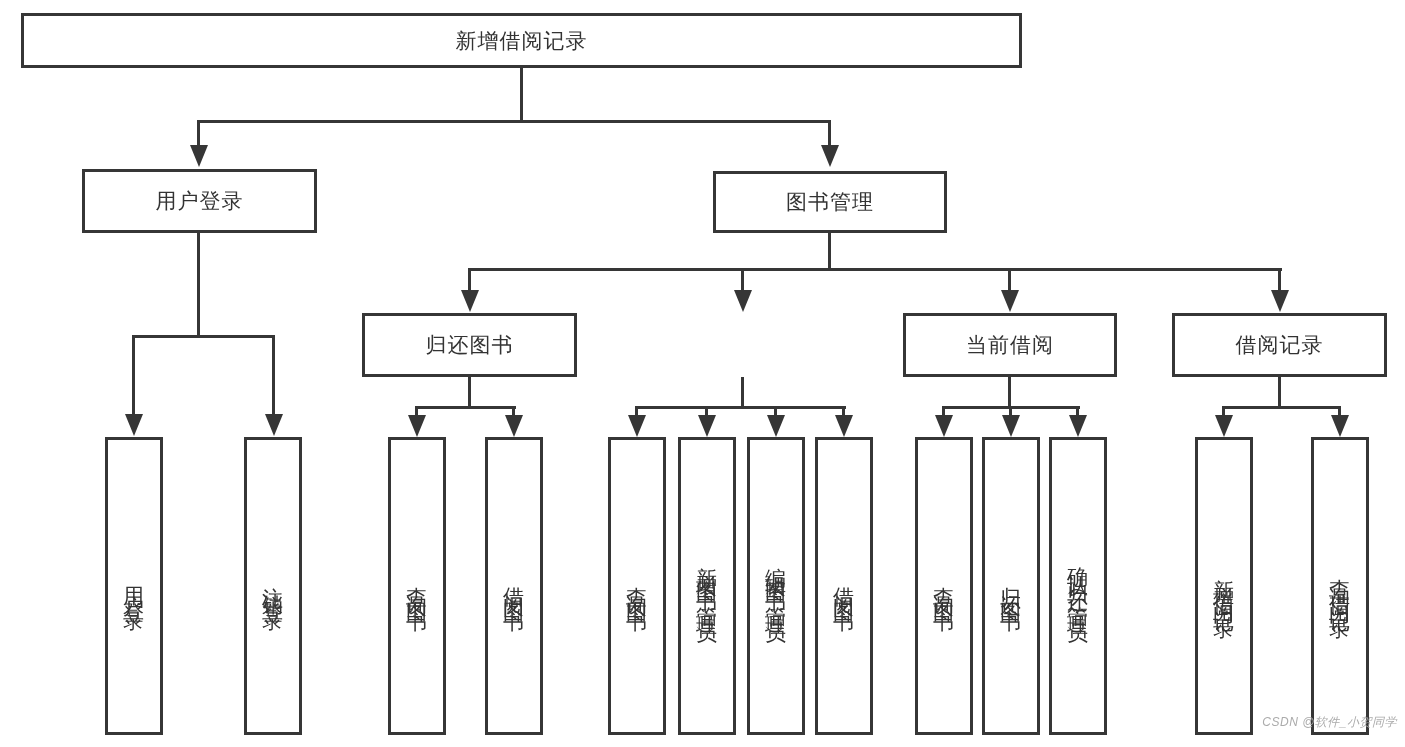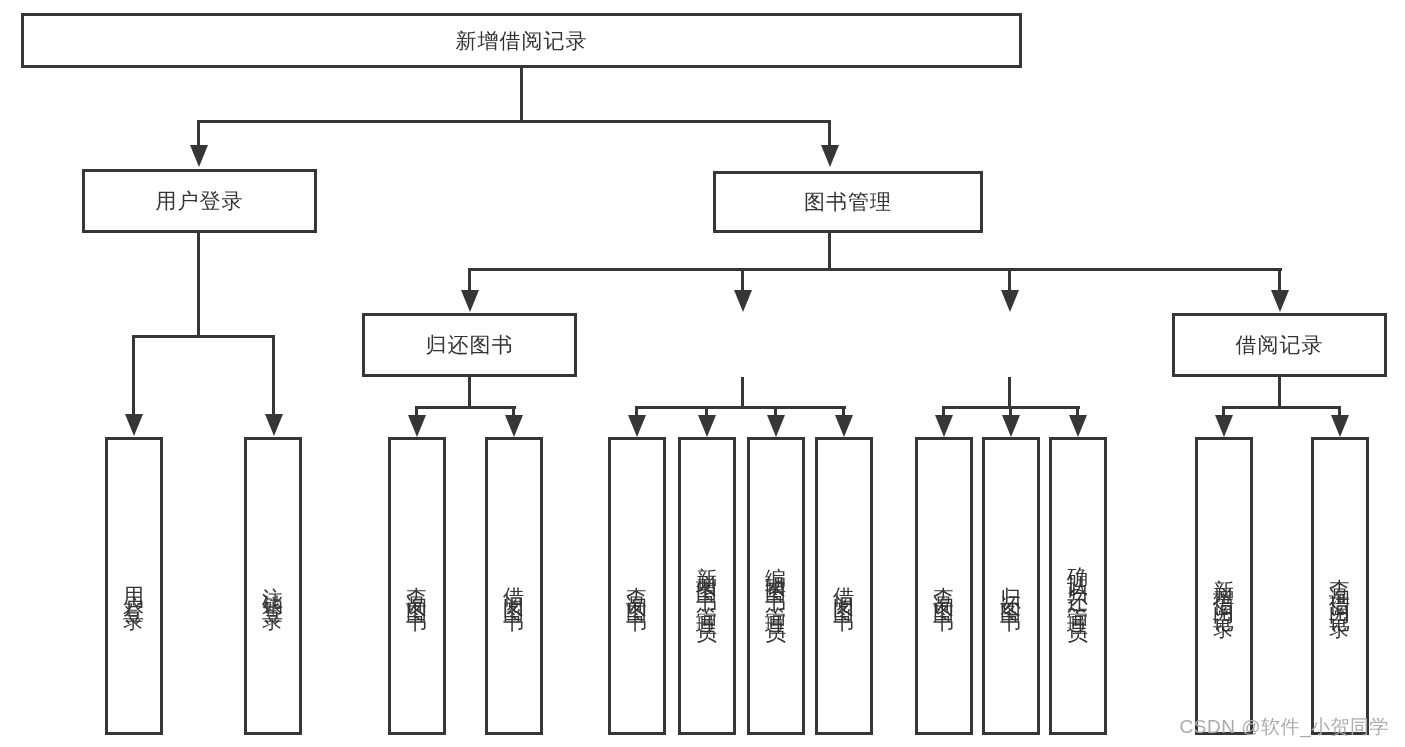--- a/index.html
+++ b/index.html
@@ -64,63 +64,67 @@
     transform: translateX(-50%);
     bottom: -21px;
     width: 0; height: 0;
     border-left: 9px solid transparent;
     border-right: 9px solid transparent;
     border-top: 22px solid var(--line);
   }
   .watermark {
     position: absolute;
     top: 714px;
-    right: 16px;
-    font-size: 19px;
+    right: 8px;
+    font-size: 12px;
     letter-spacing: 0.5px;
     color: var(--watermark);
     z-index: 10;
     white-space: nowrap;
+    font-style: italic;
   }
 </style>
 </head>
 <body>
 
 <div class="canvas">
 
   <div class="node" style="left:21px; top:13px; width:1001px; height:55px;">
     <span class="lbl">新增借阅记录</span>
   </div>
 
   <div class="vl" style="left:520px; top:68px; height:55px;"></div>
   <div class="hl" style="left:197px; top:120px; width:634px;"></div>
   <div class="arrow" style="left:197px; top:120px; height:26px;"></div>
   <div class="arrow" style="left:828px; top:120px; height:26px;"></div>
 
   <div class="node" style="left:82px; top:169px; width:235px; height:64px;">
     <span class="lbl">用户登录</span>
   </div>
-  <div class="node" style="left:713px; top:171px; width:270px; height:62px;">
+  <div class="node" style="left:713px; top:171px; width:234px; height:62px;">
     <span class="lbl">图书管理</span>
   </div>
 
   <div class="vl" style="left:197px; top:233px; height:105px;"></div>
   <div class="hl" style="left:132px; top:335px; width:143px;"></div>
   <div class="arrow" style="left:132px; top:335px; height:80px;"></div>
   <div class="arrow" style="left:272px; top:335px; height:80px;"></div>
 
   <div class="vl" style="left:828px; top:233px; height:38px;"></div>
   <div class="hl" style="left:468px; top:268px; width:814px;"></div>
   <div class="arrow" style="left:468px; top:268px; height:23px;"></div>
   <div class="arrow" style="left:741px; top:268px; height:23px;"></div>
   <div class="arrow" style="left:1008px; top:268px; height:23px;"></div>
   <div class="arrow" style="left:1278px; top:268px; height:23px;"></div>
 
   <div class="node" style="left:362px; top:313px; width:215px; height:64px;">
     <span class="lbl">归还图书</span>
+  </div>
+  <div class="node" style="left:903px; top:313px; width:214px; height:64px;">
+    <span class="lbl">当前借阅</span>
   </div>
   <div class="node" style="left:1172px; top:313px; width:215px; height:64px;">
     <span class="lbl">借阅记录</span>
   </div>
 
   <div class="vl" style="left:468px; top:377px; height:32px;"></div>
   <div class="hl" style="left:415px; top:406px; width:101px;"></div>
   <div class="arrow" style="left:415px; top:406px; height:10px;"></div>
   <div class="arrow" style="left:512px; top:406px; height:10px;"></div>
 

